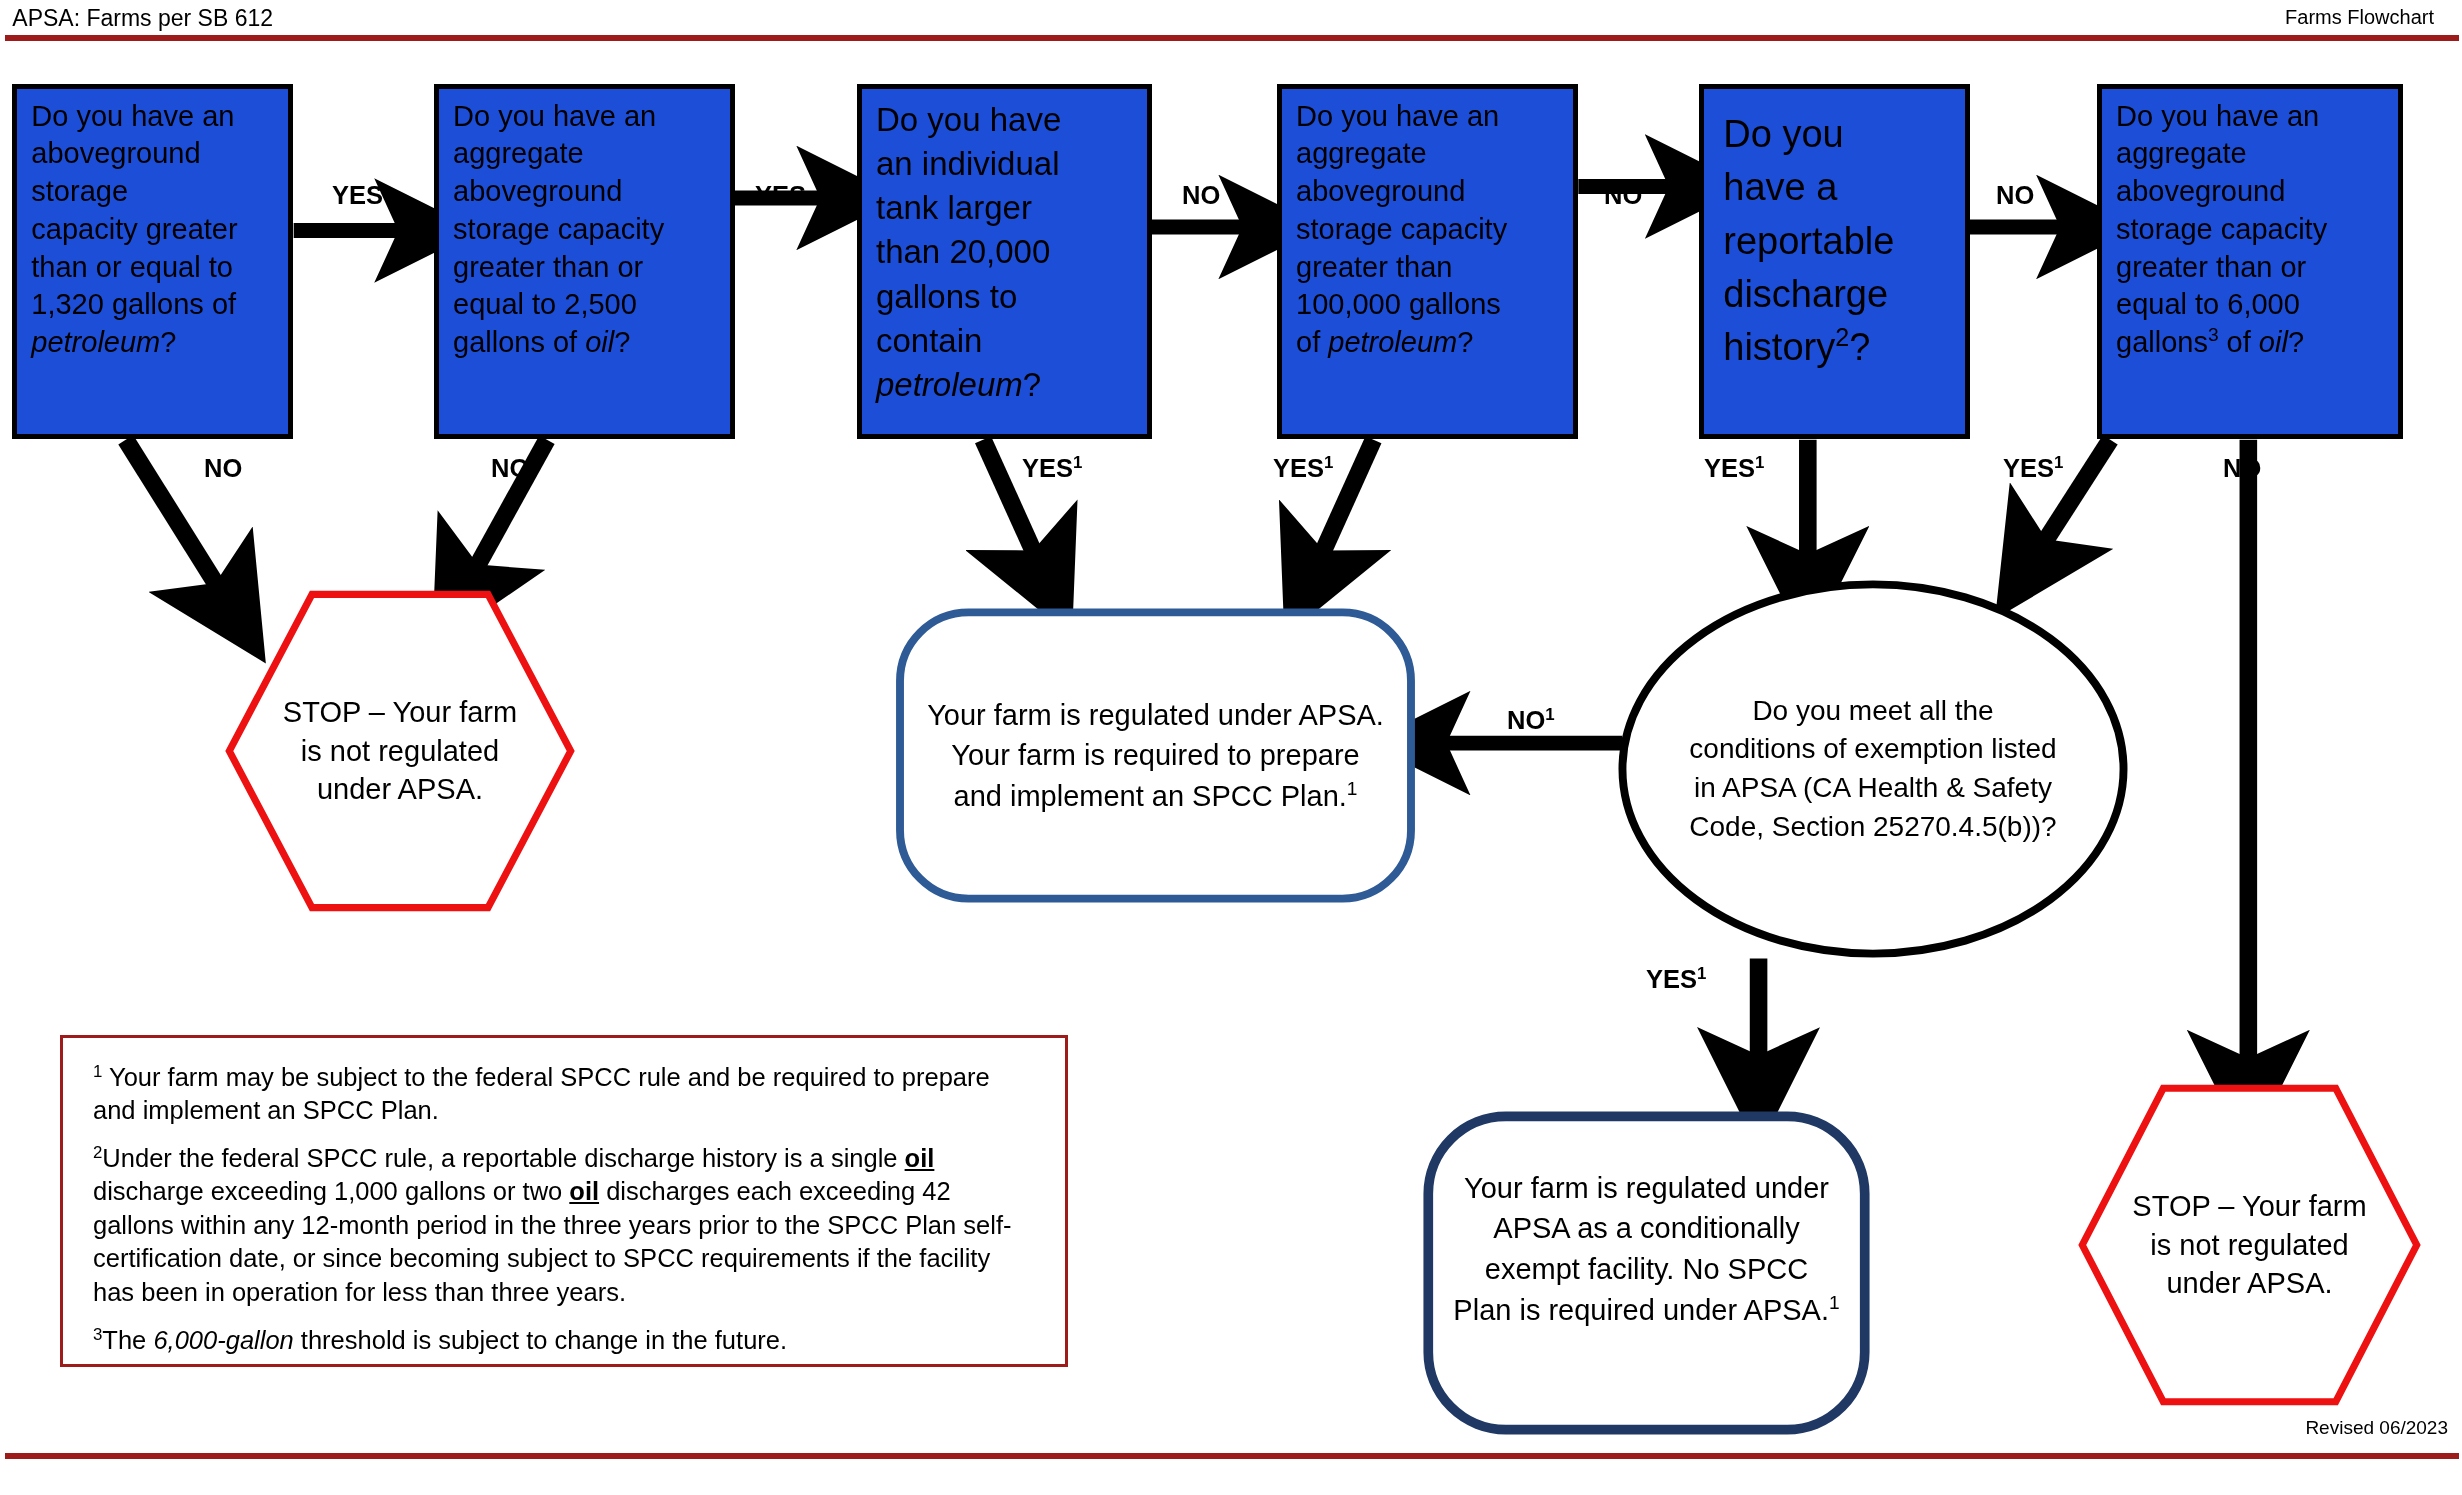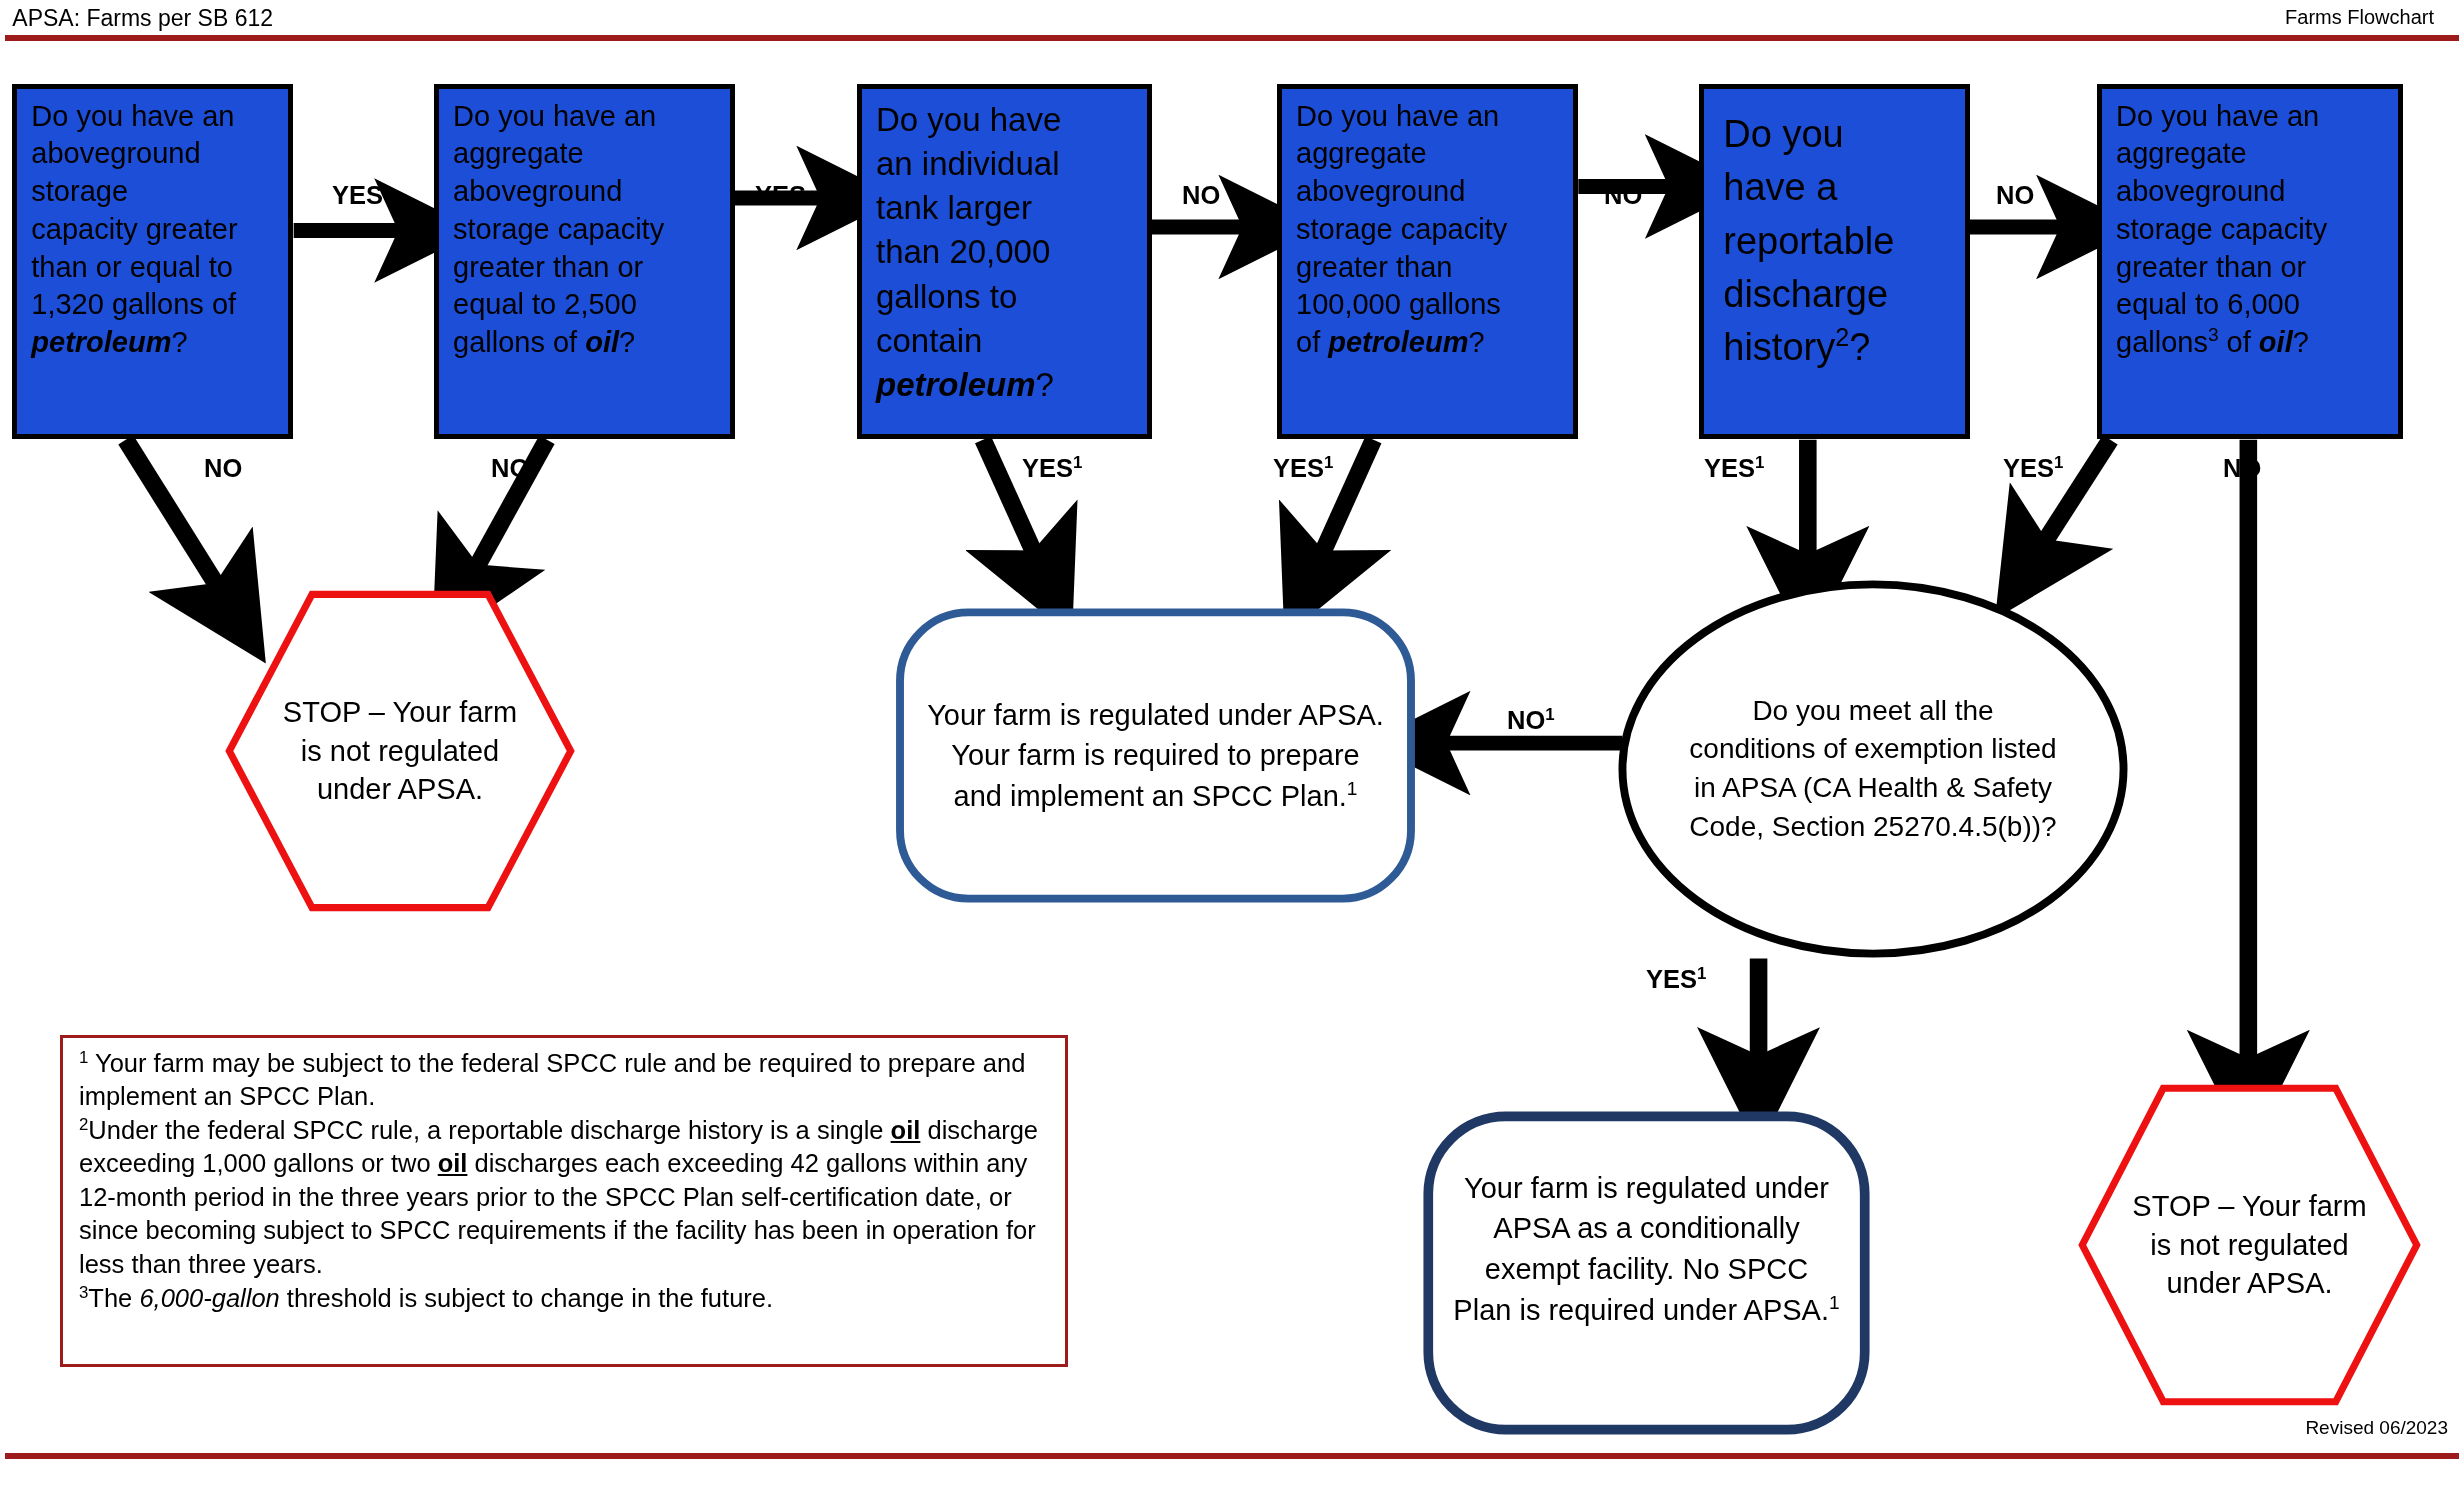--- a/index.html
+++ b/index.html
@@ -48,21 +48,21 @@
     position: absolute;
     border: 5.3px solid #000000;
     background: #1d4ed8;
     padding: 8.8px 10.6px 5.3px 14px;
     font-size: 29px;
     line-height: 1.30;
     text-align: left;
   }
   .qbox.big { font-size: 33px; line-height: 1.34; }
   .qbox.bigger { font-size: 38px; line-height: 1.40; padding-left: 19.3px; padding-top: 19.3px;}
-  .qbox b { font-weight: bold; font-style: italic; }
+  .qbox b { font-weight: normal; font-style: italic; }
   sup { font-size: 0.66em; line-height: 0; vertical-align: super; }
 
   
   .hexwrap { position: absolute; }
   .hexwrap svg { position: absolute; left: 0; top: 0; overflow: visible; }
   .hextext {
     position: absolute; left: 0; top: 0;
     width: 100%; height: 100%;
     display: flex; align-items: center; justify-content: center;
     text-align: center;
@@ -111,21 +111,21 @@
   
   #footnotes {
     position: absolute; left: 60px; top: 1035px;
     width: 1008px; height: 332px;
     border: 3.5px solid #9E1B1B;
     background: #ffffff;
     padding: 8.8px 14px 7px 16px;
     font-size: 25.5px;
     line-height: 1.315;
   }
-  #footnotes p { margin: 0; }
+  #footnotes p { margin: 14px; }
   #footnotes u { font-weight: bold; text-decoration: underline; }
   #footnotes i { font-style: italic; }
 </style>
 </head>
 <body>
 
 <div id="header-title">APSA: Farms per SB 612</div>
 <div id="header-right">Farms Flowchart</div>
 <div id="header-rule"></div>
 

